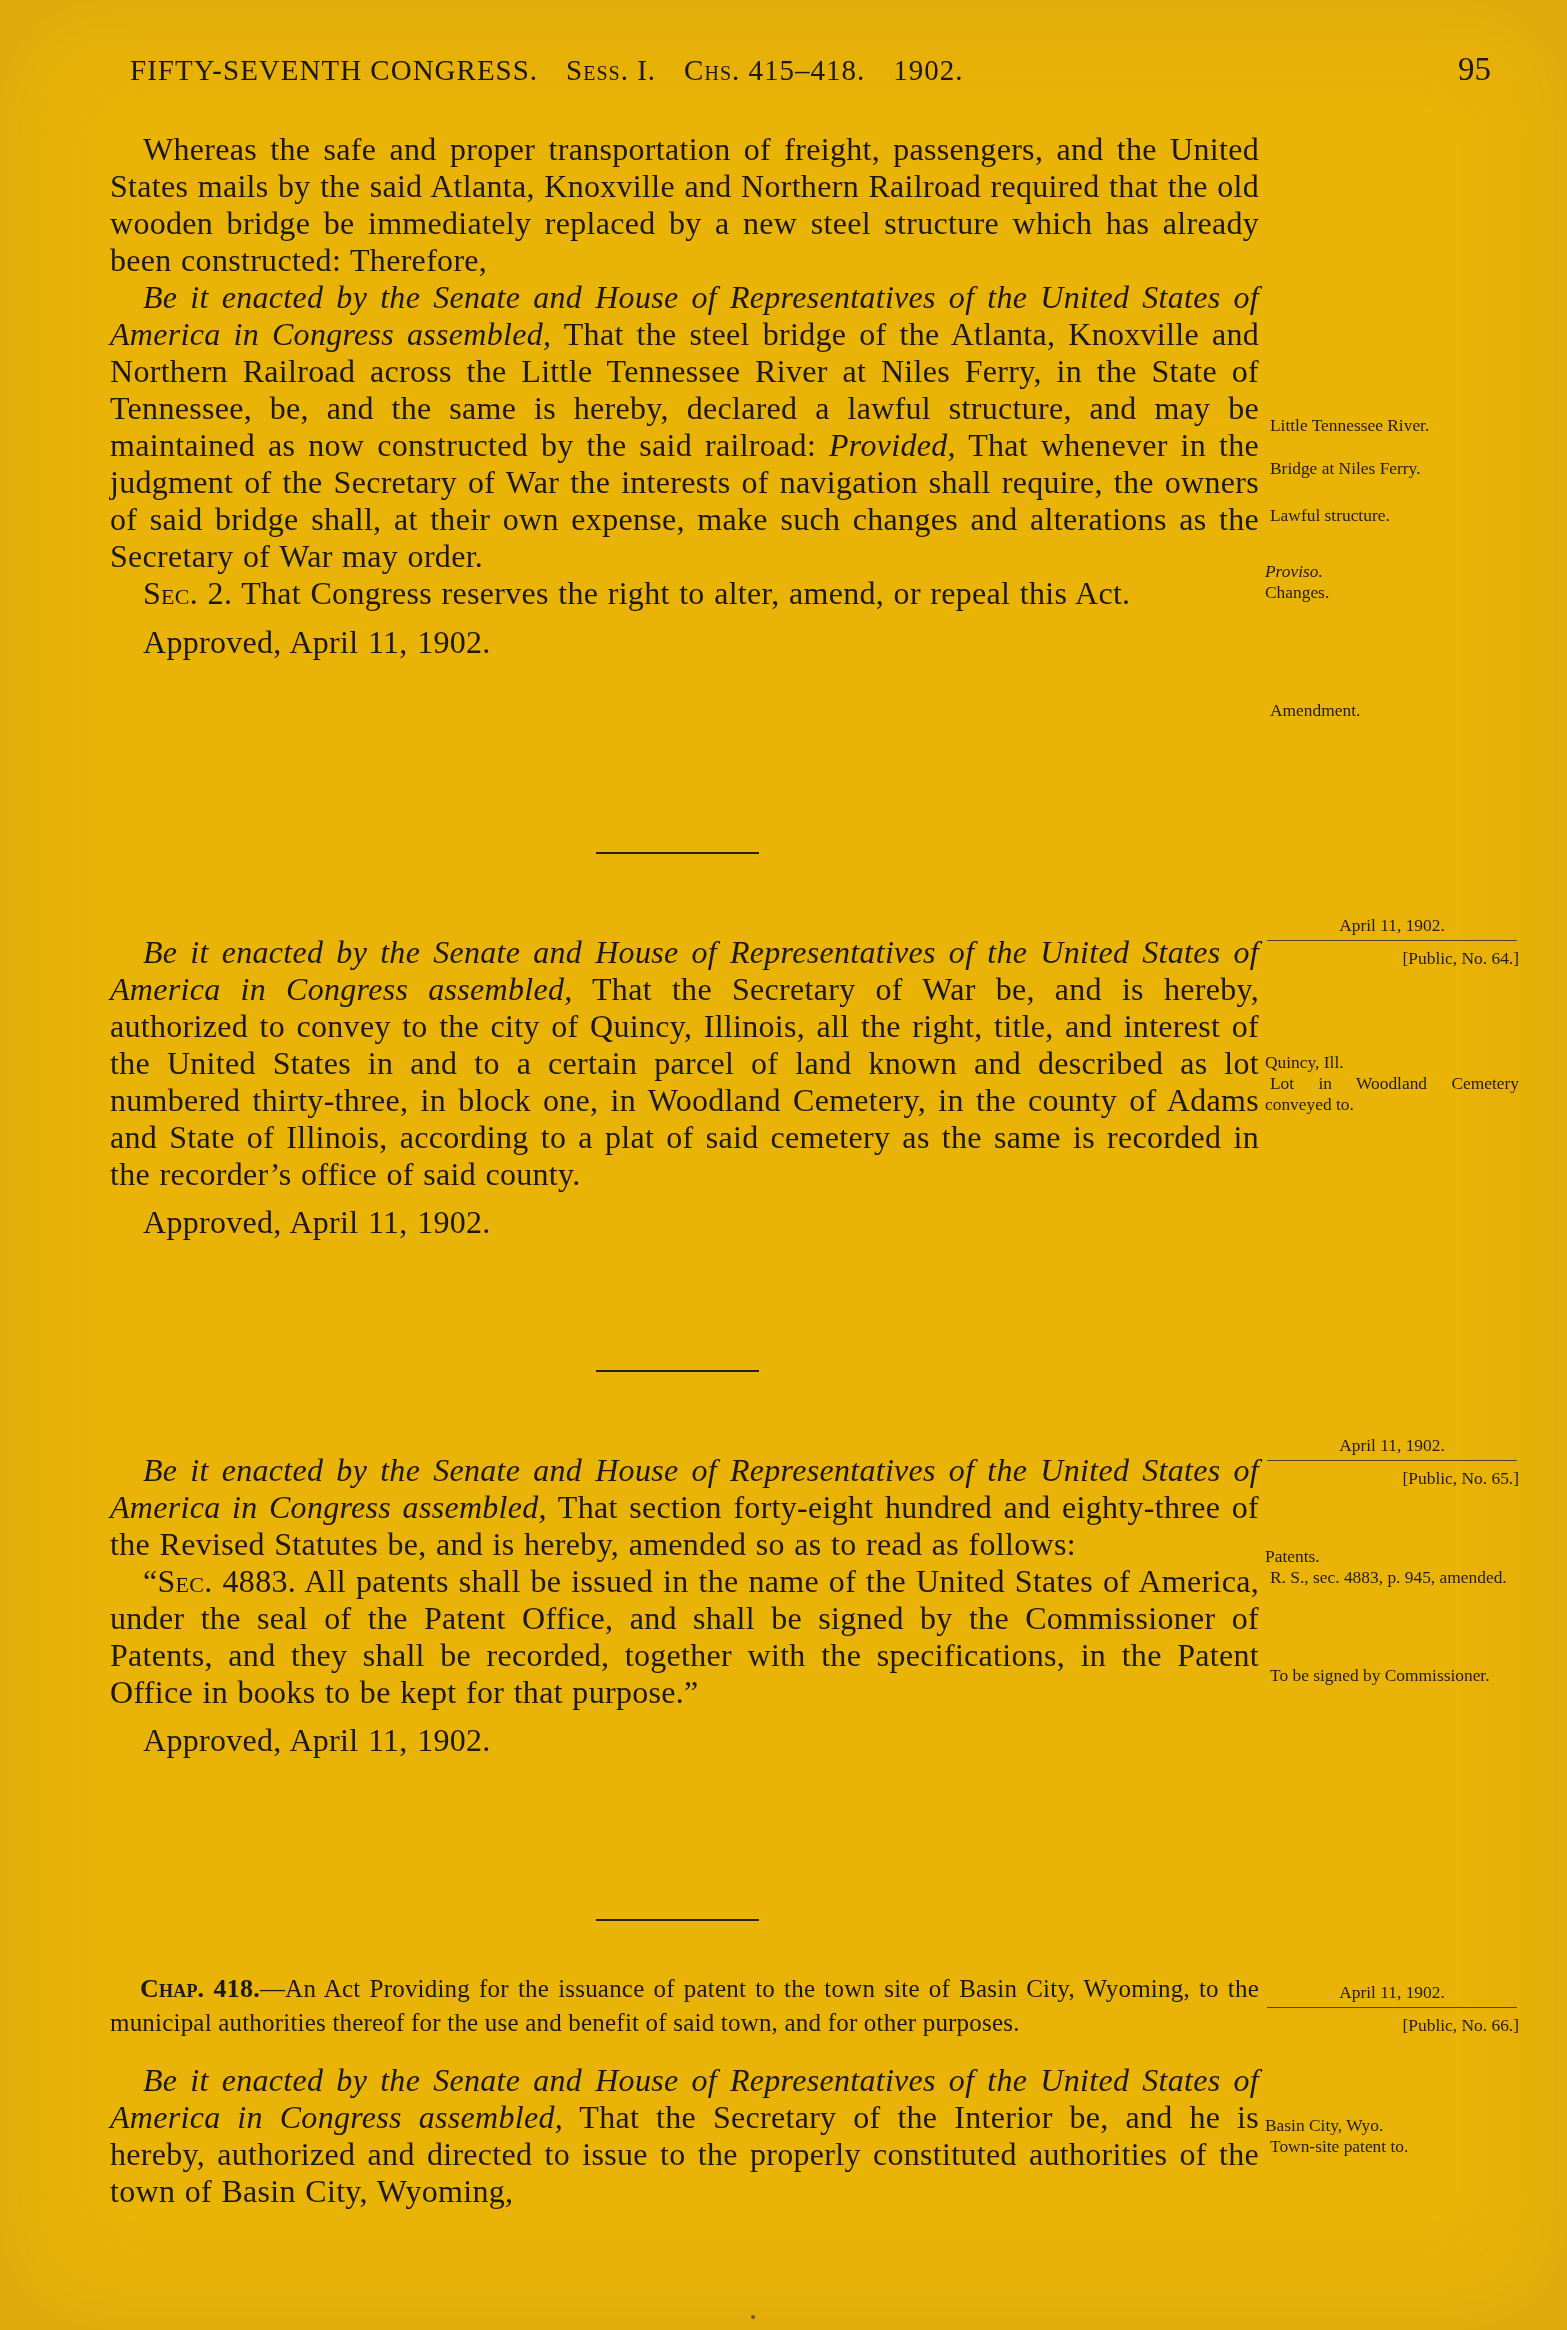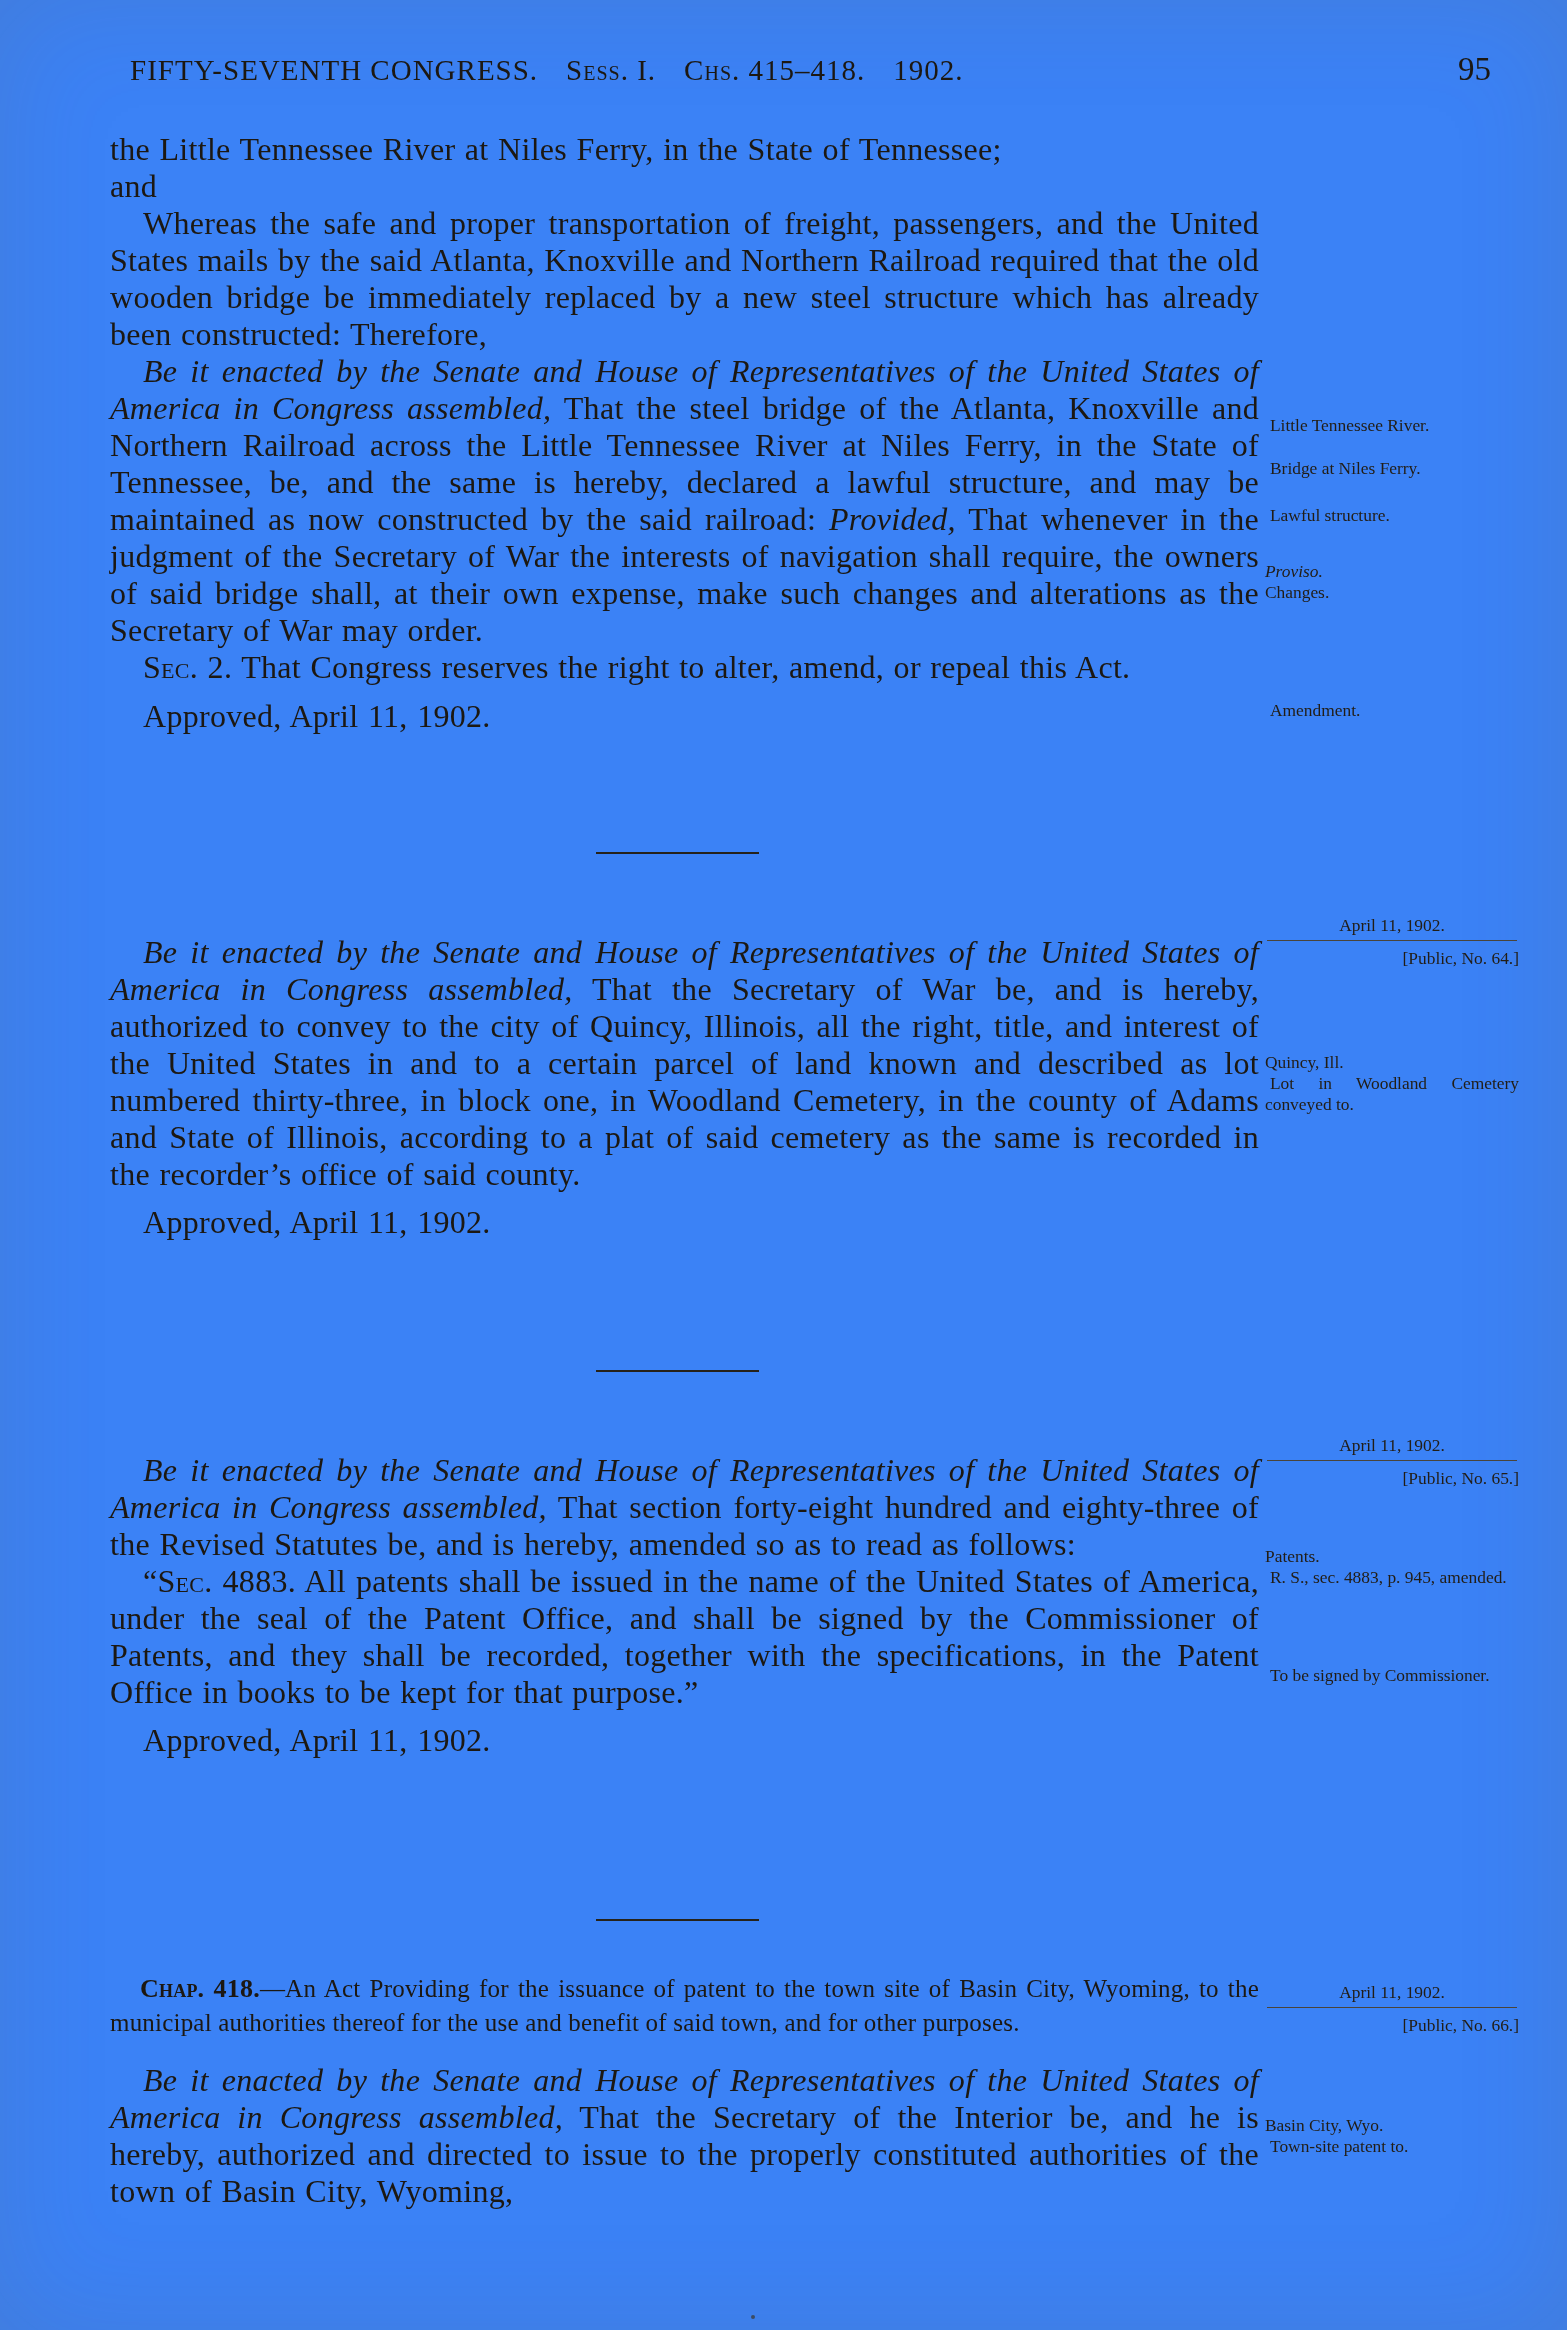--- a/index.html
+++ b/index.html
@@ -1,17 +1,17 @@
 <!DOCTYPE html>
 <html lang="en" style="font-size:13.3px"><head>
 <meta charset="utf-8">
 <style>
   html,body{margin:0;padding:0}
   body{background:#d8d5cb;font-family:"Liberation Serif",serif}
-  .page{position:relative;width:1567px;height:2330px;background:#3b82f6;color:#1c1812;overflow:hidden;
+  .page{position:relative;width:1567px;height:2330px;background:#eab308;color:#1c1812;overflow:hidden;
         box-shadow:inset 0 0 116px rgba(110,95,55,.14)}
   .sc{font-variant:small-caps}
   .i{font-style:italic}
 
   .header{position:absolute;top:51px;left:130px;right:76px;display:flex;align-items:baseline;gap:28px;
           font-size:29px;letter-spacing:1px;white-space:nowrap}
   .pagenum{margin-left:auto;font-size:33px;letter-spacing:0}
 
   .block{position:absolute;left:110px;width:1149px}
   .body{font-size:32px;line-height:37px;text-align:justify;letter-spacing:0.3px;word-spacing:1.2px;margin:0}
@@ -40,24 +40,20 @@
 
   <div class="header">
     <span>FIFTY-SEVENTH CONGRESS.</span>
     <span class="sc">Sess. I.</span>
     <span class="sc">Chs. 415–418.</span>
     <span>1902.</span>
     <span class="pagenum">95</span>
   </div>
 
   <section class="block" style="top:131px">
-    <p class="body">
-      <span class="line">the Little Tennessee River at Niles Ferry, in the State of Tennessee;</span>
-      <span class="line">and</span>
-    </p>
     <p class="body indent">
       <span>Whereas the safe and proper transportation of freight, passengers, and the United States mails by the said Atlanta, Knoxville and Northern Railroad required that the old wooden bridge be immediately replaced by a new steel structure which has already been constructed: Therefore,</span>
     </p>
     <p class="body indent">
       <span class="i">Be it enacted by the Senate and House of Representatives of the United States of America in Congress assembled,</span><span> That the steel bridge of the Atlanta, Knoxville and Northern Railroad across the Little Tennessee River at Niles Ferry, in the State of Tennessee, be, and the same is hereby, declared a lawful structure, and may be maintained as now constructed by the said railroad: </span><span class="i">Provided,</span><span> That whenever in the judgment of the Secretary of War the interests of navigation shall require, the owners of said bridge shall, at their own expense, make such changes and alterations as the Secretary of War may order.</span>
     </p>
     <p class="body indent">
       <span class="sc">Sec. 2.</span><span> That Congress reserves the right to alter, amend, or repeal this Act.</span>
     </p>
     <p class="body indent approved">Approved, April 11, 1902.</p>

